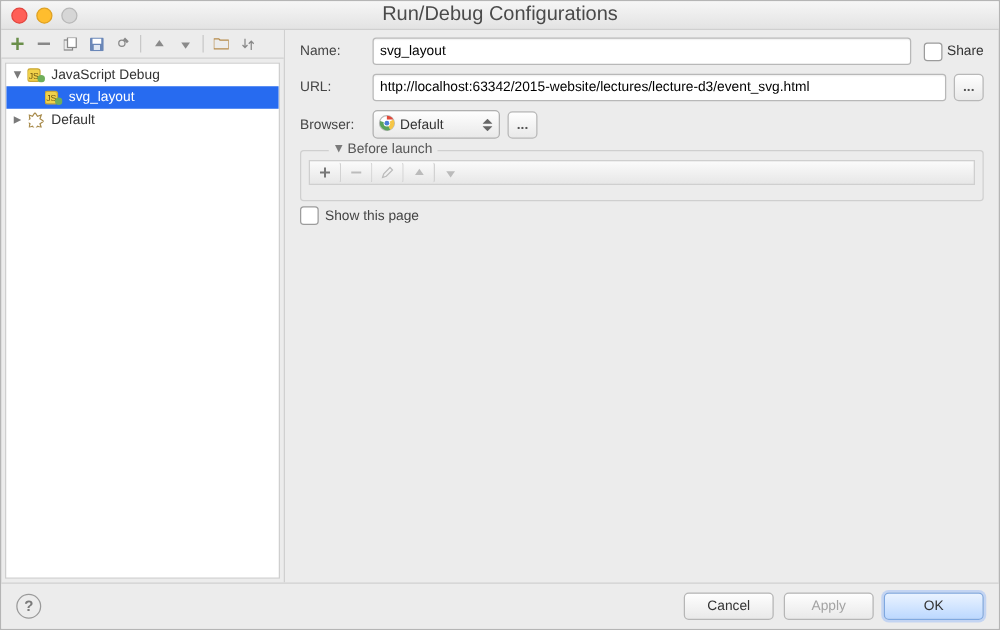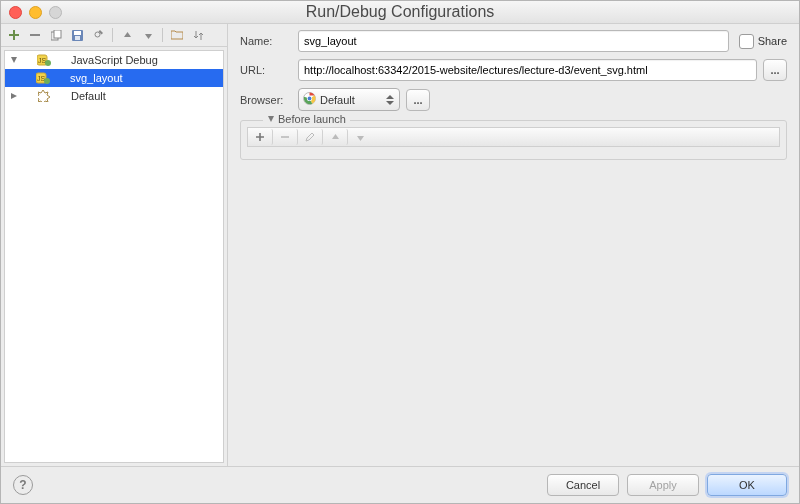--- a/index.html
+++ b/index.html
@@ -10,21 +10,21 @@
 .tl-close{background:#ff5f57;border:1px solid #e2463f}
 .tl-min{background:#ffbd2e;border:1px solid #dea123}
 .tl-max{background:#d6d6d6;border:1px solid #b8b8b8}
 .body{display:flex;height:442px}
 .left{width:226px;border-right:1px solid #d0d0d0;display:flex;flex-direction:column}
 .toolbar{height:22px;border-bottom:1px solid #d0d0d0;background:#ececec;display:flex;align-items:center;gap:3px;padding:0 4px}
 .tbtn{display:flex;align-items:center;justify-content:center;width:18px;height:18px;border-radius:2px;color:#666;cursor:pointer}
 .tbtn svg{display:block}
 .sep{width:1px;height:14px;background:#c8c8c8;margin:0 2px}
 .tree{flex:1;background:#fff;border:1px solid #cfcfcf;margin:3px;overflow:auto}
-.tree-row{display:flex;align-items:center;height:18px;padding-left:4px;gap:17px;white-space:nowrap}
+.tree-row{display:flex;align-items:center;height:18px;padding-left:4px;gap:2px;white-space:nowrap}
 .tree-row.sel{background:#276bf0;color:#fff}
 .twist{display:inline-flex;width:10px;justify-content:center}
 .twist svg{display:block}
 .ticon{display:inline-flex;width:16px;justify-content:center}
 .tree-row span.label{padding-left:2px}
 .right{flex:1;padding:6px 12px 0 12px;display:flex;flex-direction:column}
 .form-row{display:flex;align-items:center;margin-bottom:7px}
 .form-row label{width:58px;color:#444}
 .text-input{flex:1;height:20px;border:1px solid #b8b8b8;border-radius:3px;background:#fff;padding:0 5px;font:inherit;box-shadow:inset 0 1px 1px rgba(0,0,0,.06)}
 .share-box{display:flex;align-items:center;margin-left:10px;gap:4px}
@@ -230,20 +230,24 @@
               </svg>
             </div>
           <div class="tbtn" style="border-right:none">
               <svg width="9" height="9">
                 <path d="M4.5 8L1 3h7z" fill="#bbb"></path>
               </svg>
             </div>
         </div>
       </div>
 
+      <div class="show-page">
+        <span class="chk"></span>
+        <span>Show this page</span>
+      </div>
     </div>
   </div>
 
   <div class="footer">
     <div class="help">?</div>
     <div class="footer-spacer"></div>
     <button class="btn">Cancel</button>
     <button class="btn disabled">Apply</button>
     <button class="btn primary">OK</button>
   </div>

